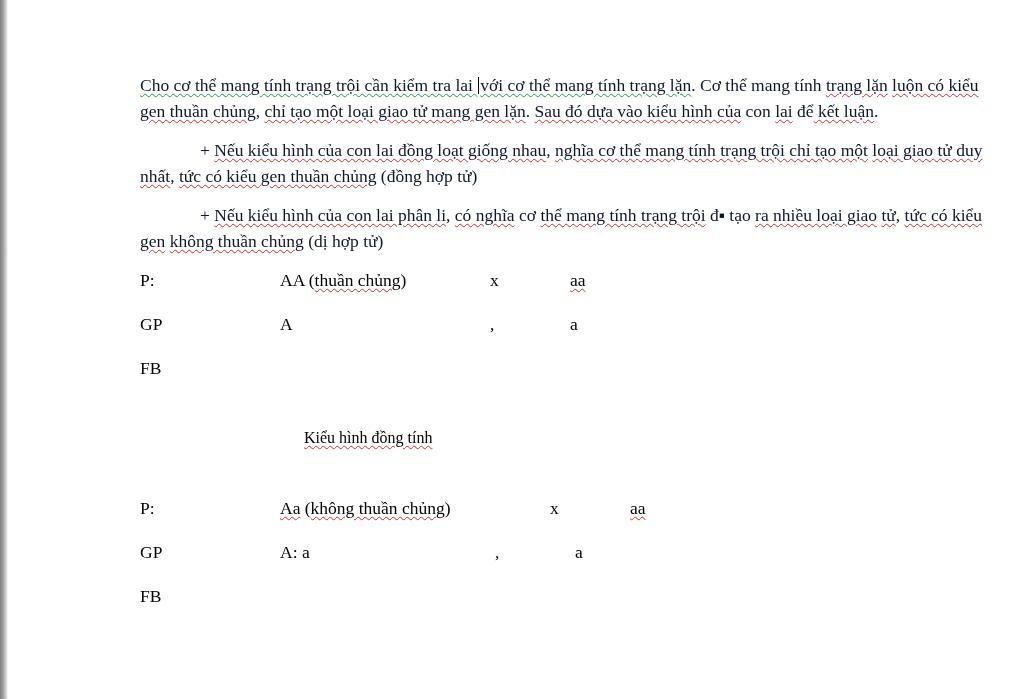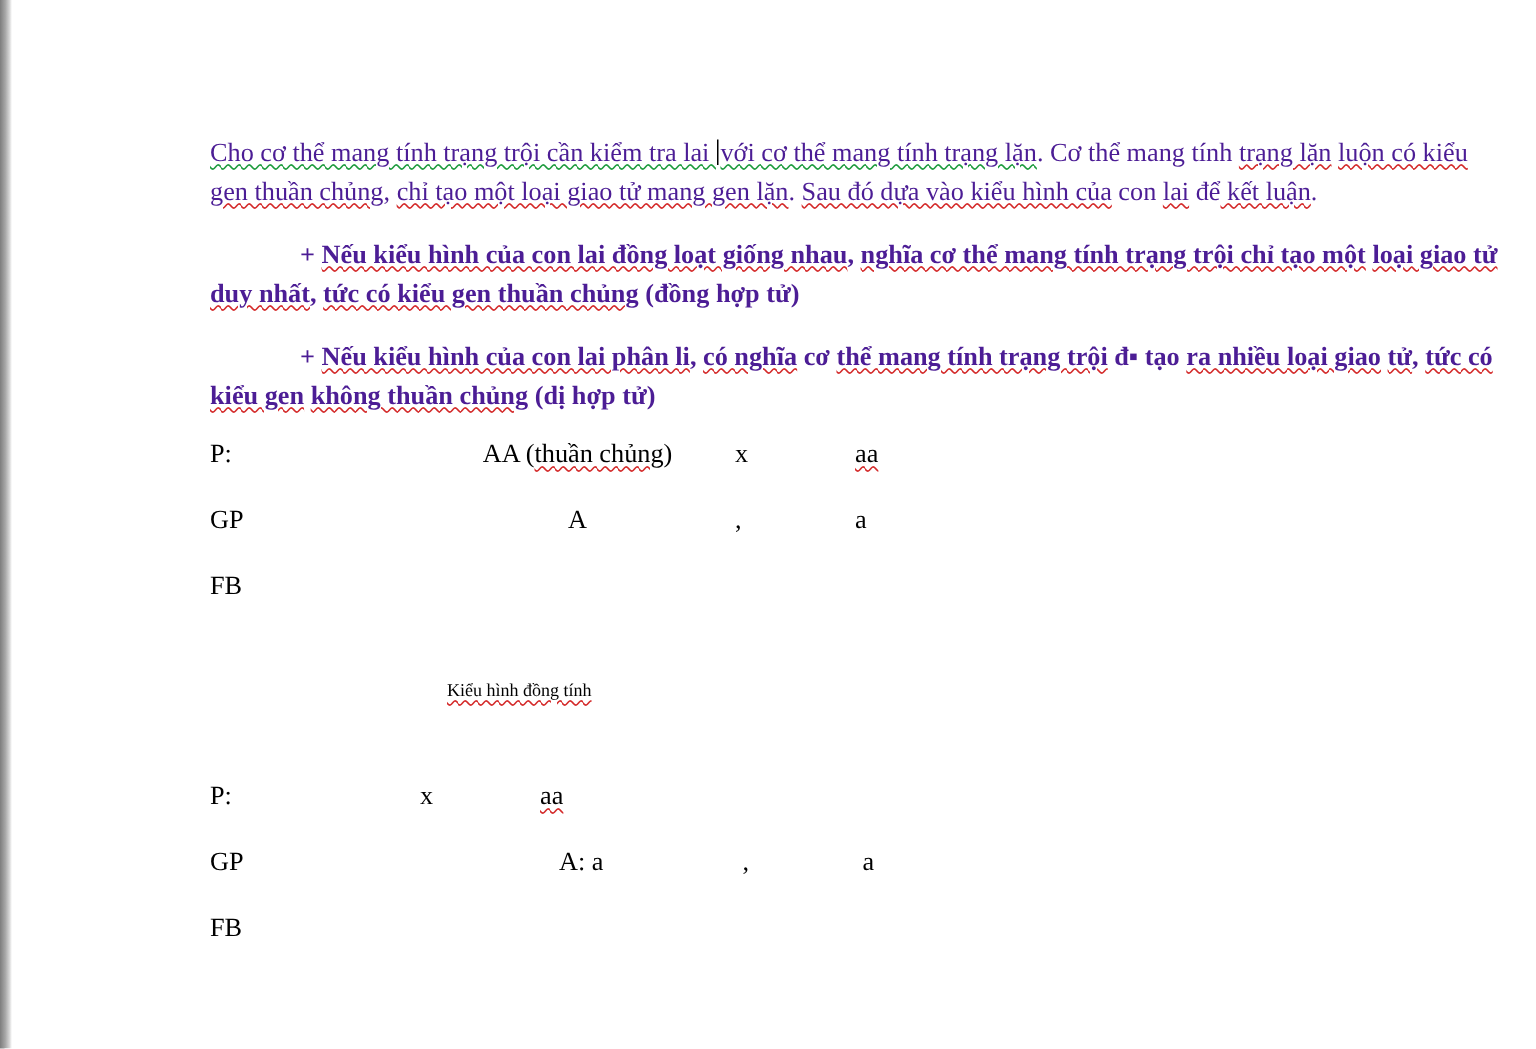--- a/index.html
+++ b/index.html
@@ -34,32 +34,31 @@
     background: #6f6f6f;
   }
   .doc {
     position: absolute;
     left: 140px;
     top: 72px;
     width: 860px;
     color: #000000;
   }
   p.para {
-    margin: 16px 0 0 0;
+    margin: 0 0 0 0;
     font-size: 17.5px;
     line-height: 26px;
-    color: #4c1d95;
+    color: #0f172a;
     text-align: left;
   }
   .block {
     margin-bottom: 13px;
   }
   .indent {
     text-indent: 60px;
-    font-weight: bold;
   }
   
   .sq {
     text-decoration: underline;
     text-decoration-style: wavy;
     text-decoration-color: #d42a2a;
     text-decoration-thickness: 1px;
     text-underline-offset: 2px;
   }
   .sqg {
@@ -80,25 +79,25 @@
   
   .row {
     display: flex;
     align-items: baseline;
     font-size: 17.5px;
     line-height: 26px;
     margin-bottom: 18px;
     white-space: pre;
   }
   .c-label { width: 140px; flex: 0 0 140px; }
-  .c-mid   { width: 210px; flex: 0 0 210px; text-align: center; }
+  .c-mid   { width: 210px; flex: 0 0 210px; }
   .c-x     { width: 80px;  flex: 0 0 80px; }
   .c-right { flex: 0 0 auto; }
   .sub-row {
-    font-size: 12px;
+    font-size: 16px;
     line-height: 26px;
     margin-bottom: 18px;
     padding-left: 140px;
     white-space: pre;
   }
 </style>
 </head>
 <body>
 
 <div id="page">
@@ -144,20 +143,21 @@
     <div class="row">
       <span class="c-label">FB</span>
     </div>
 
     <div class="sub-row">
       <span class="sq">Kiểu hình đồng tính</span>
     </div>
 
     <div class="row">
       <span class="c-label">P:</span>
+      <span class="c-mid" style="flex:0 0 270px;width:270px;"><span class="sq">Aa</span><span> (</span><span class="sq">không thuần chủng</span><span>)</span></span>
       <span class="c-x" style="flex:0 0 20px;width:20px;">x</span>
       <span class="c-right sq" style="margin-left:60px;">aa</span>
     </div>
 
     <div class="row">
       <span class="c-label">GP</span>
       <span class="c-mid" style="flex:0 0 215px;width:215px;"><span>A: a</span></span>
       <span class="c-x">,</span>
       <span class="c-right">a</span>
     </div>

